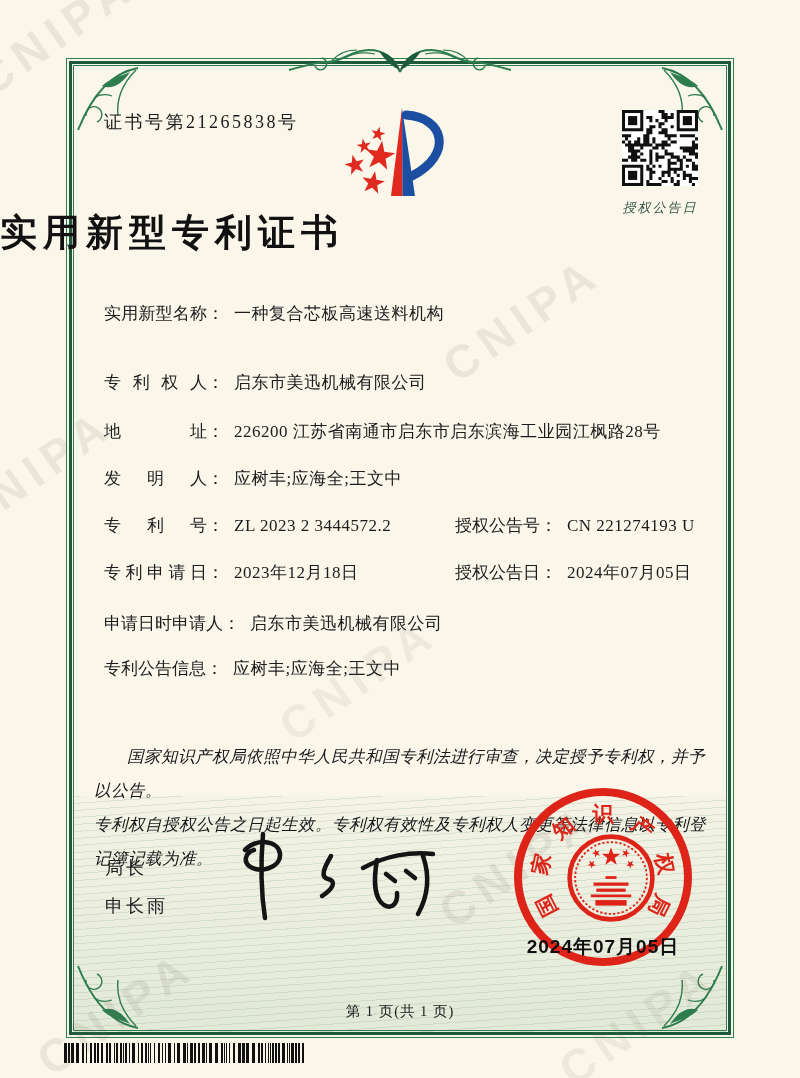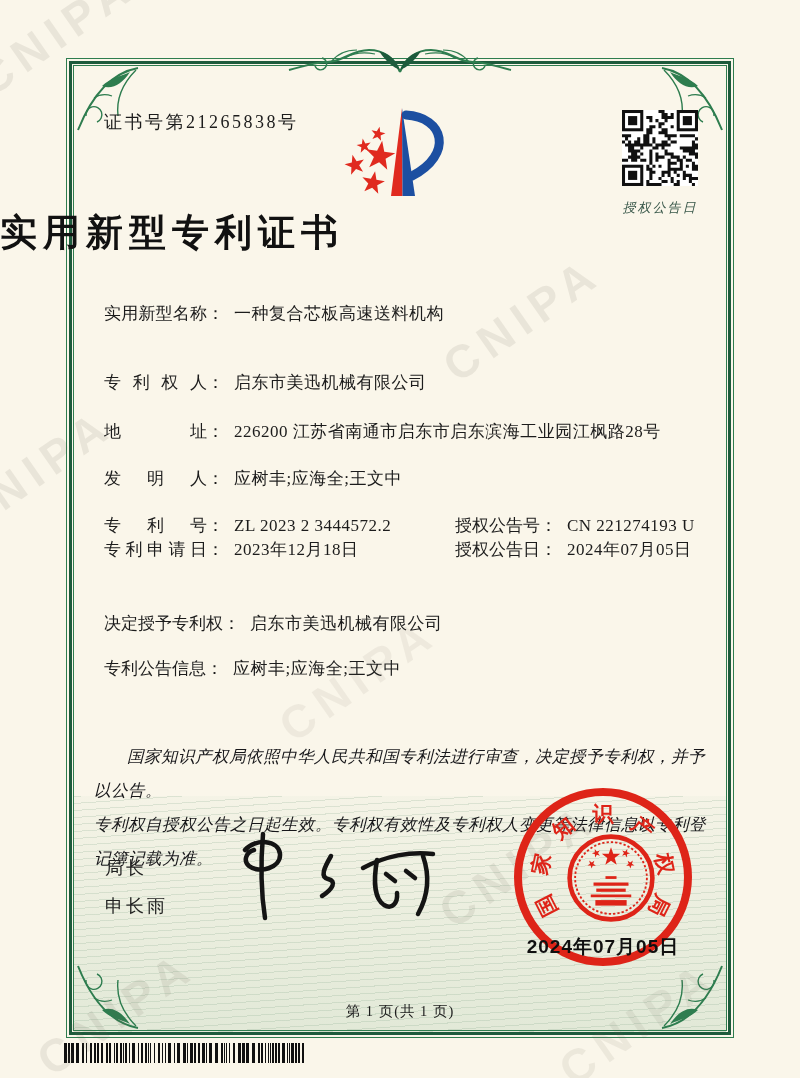--- a/index.html
+++ b/index.html
@@ -58,21 +58,21 @@
     font-size:37px; font-weight:bold; letter-spacing:6px; z-index:2; color:#111;
   }
   
   .row { position:absolute; left:104px; right:72px; font-size:17px; z-index:2; white-space:nowrap; }
   .lbl { display:inline-block; width:103px; text-align:justify; text-align-last:justify; }
   .lbl.wide { width:auto; text-align-last:auto; }
   .colon { display:inline-block; margin-right:10px; }
   .val { letter-spacing:0.5px; }
   .col2 { position:absolute; left:351px; top:0; }
   .r0{top:302px} .r1{top:371px} .r2{top:420px} .r3{top:467px}
-  .r4{top:514px} .r5{top:538px} .r6{top:612px} .r7{top:657px}
+  .r4{top:514px} .r5{top:561px} .r6{top:612px} .r7{top:657px}
   
   .statement {
     position:absolute; left:94px; width:616px; top:740px; z-index:2;
     font-size:16.5px; font-style:italic; line-height:34px; color:#17171a;
     letter-spacing:0.5px;
   }
   .statement .l1 { text-indent:2em; }
   
   .director { position:absolute; left:105px; top:856px; z-index:3;
     font-family:"Liberation Sans", sans-serif; font-size:18px; letter-spacing:3px; color:#222; }
@@ -218,21 +218,21 @@
       <span class="lbl wide">授权公告号</span><span class="colon">：</span><span class="val">CN 221274193 U</span>
     </span>
   </div>
   <div class="row r5">
     <span class="lbl">专利申请日</span><span class="colon">：</span><span class="val">2023年12月18日</span>
     <span class="col2">
       <span class="lbl wide">授权公告日</span><span class="colon">：</span><span class="val">2024年07月05日</span>
     </span>
   </div>
   <div class="row r6">
-    <span class="lbl wide">决定授予专利权</span><span class="colon">：</span><span class="val">启东市美迅机械有限公司</span>
+    <span class="lbl wide">申请日时申请人</span><span class="colon">：</span><span class="val">启东市美迅机械有限公司</span>
   </div>
   <div class="row r7">
     <span class="lbl wide">专利公告信息</span><span class="colon">：</span><span class="val">应树丰;应海全;王文中</span>
   </div>
 
   <div class="statement">
     <div class="l1">国家知识产权局依照中华人民共和国专利法进行审查，决定授予专利权，并予以公告。</div>
     <div class="l2">专利权自授权公告之日起生效。专利权有效性及专利权人变更等法律信息以专利登记簿记载为准。</div>
   </div>
 

